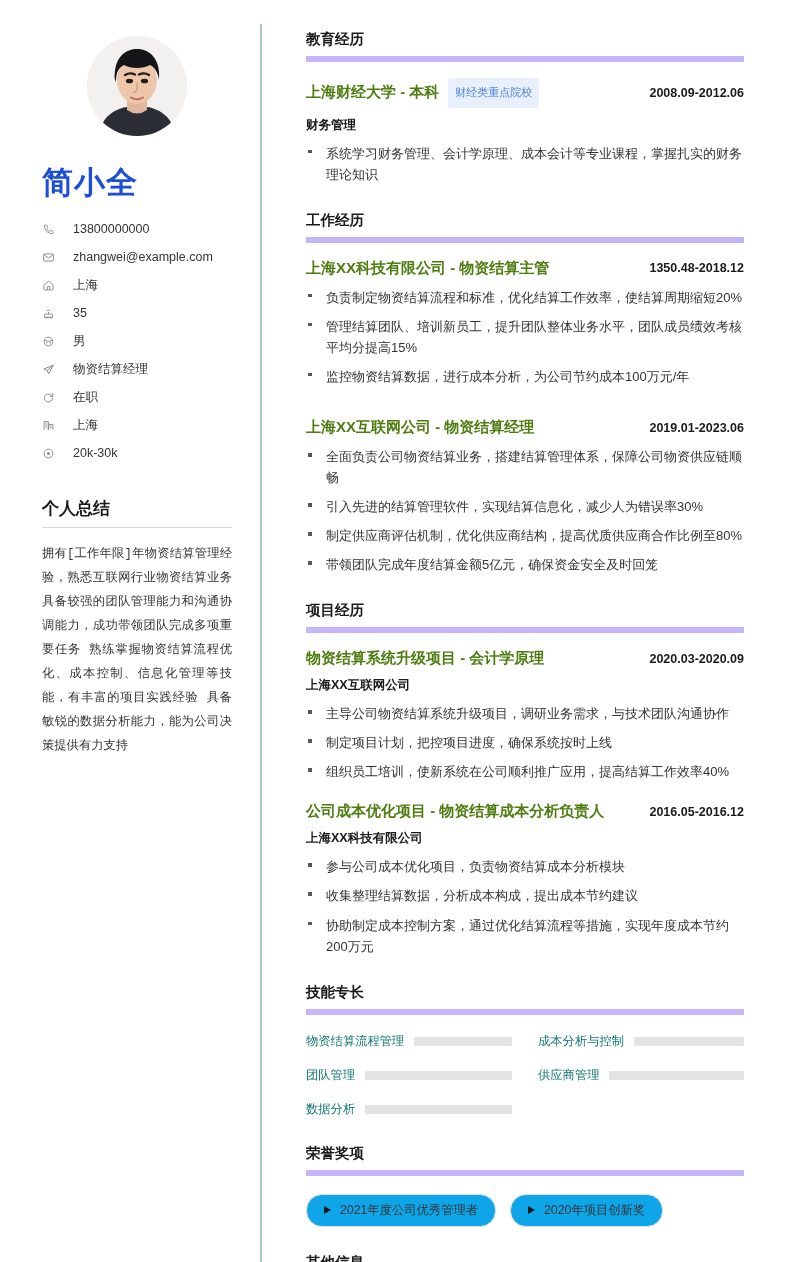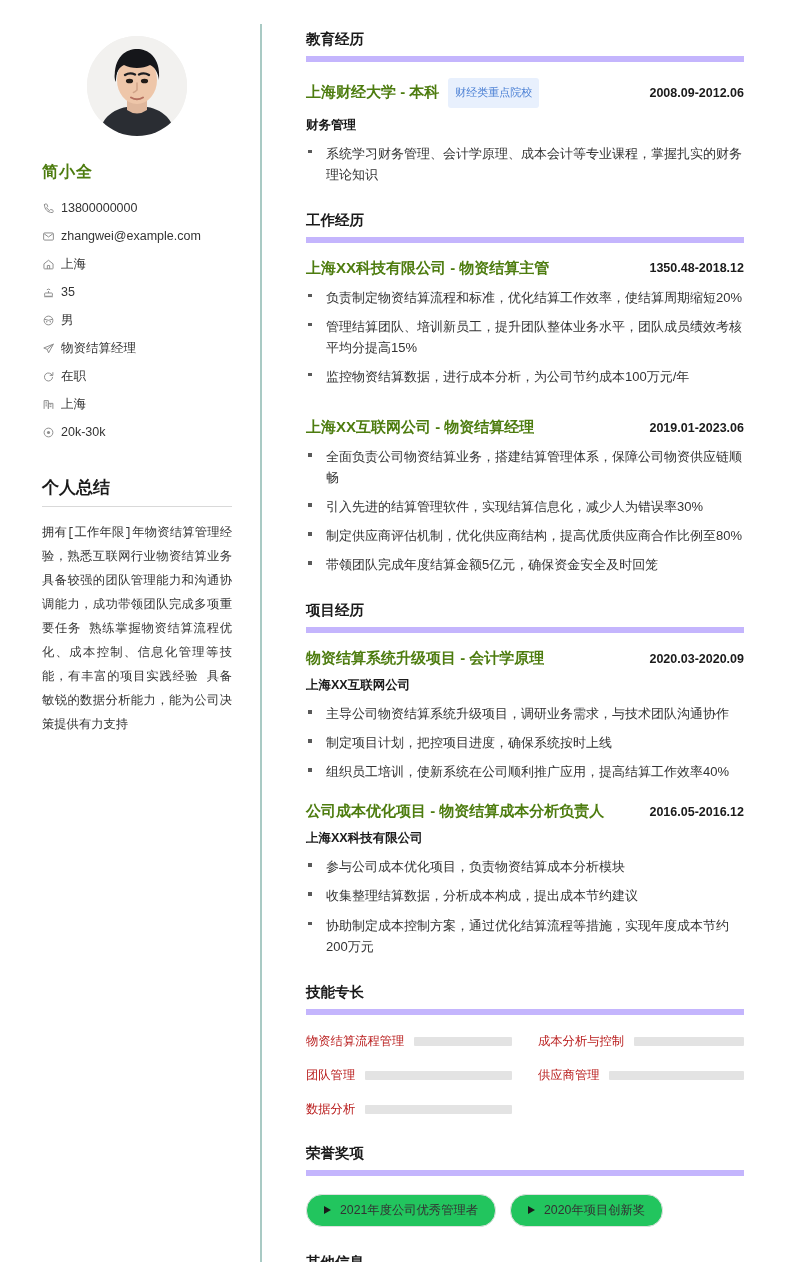--- a/index.html
+++ b/index.html
@@ -38,32 +38,32 @@
     width: 100px;
     height: 100px;
     border-radius: 50%;
     overflow: hidden;
     background: #f0efed;
     position: relative;
   }
   .avatar svg { display: block; width: 100%; height: 100%; }
 
   .person-name {
-    font-size: 16px;
+    font-size: 31px;
     font-weight: bold;
     letter-spacing: 1px;
     margin-bottom: 18px;
-    color: #4d7c0f;
+    color: #1d4ed8;
   }
 
   .contact-list { list-style: none; }
   .contact-item {
     display: flex;
     align-items: center;
-    gap: 6px;
+    gap: 18px;
     margin-bottom: 13px;
     font-size: 12.5px;
     color: #333;
     line-height: 1.2;
   }
   .contact-item .ic {
     width: 13px;
     height: 13px;
     flex: 0 0 13px;
     display: inline-flex;
@@ -182,21 +182,21 @@
     row-gap: 17px;
     padding-top: 2px;
   }
   .skill {
     display: flex;
     align-items: center;
     gap: 10px;
   }
   .skill-name {
     font-size: 12.3px;
-    color: #b91c1c;
+    color: #0f766e;
     white-space: nowrap;
     flex: 0 0 auto;
   }
   .skill-track {
     flex: 1 1 auto;
     height: 9px;
     background: #e3e3e3;
     border-radius: 1px;
     overflow: hidden;
     min-width: 40px;
@@ -216,21 +216,21 @@
   }
   .honor-chip {
     display: inline-flex;
     align-items: center;
     gap: 9px;
     border: 1px solid #e0e0e0;
     border-radius: 16px;
     padding: 7px 17px;
     font-size: 12.3px;
     color: #333;
-    background: #22c55e;
+    background: #0ea5e9;
     white-space: nowrap;
   }
   .honor-chip .tri {
     width: 0; height: 0;
     border-left: 7px solid #1a1a1a;
     border-top: 4.5px solid transparent;
     border-bottom: 4.5px solid transparent;
     flex: 0 0 auto;
   }
 

